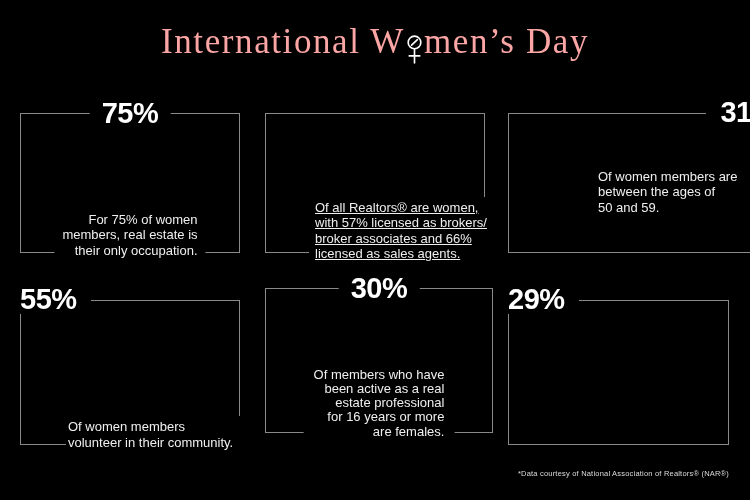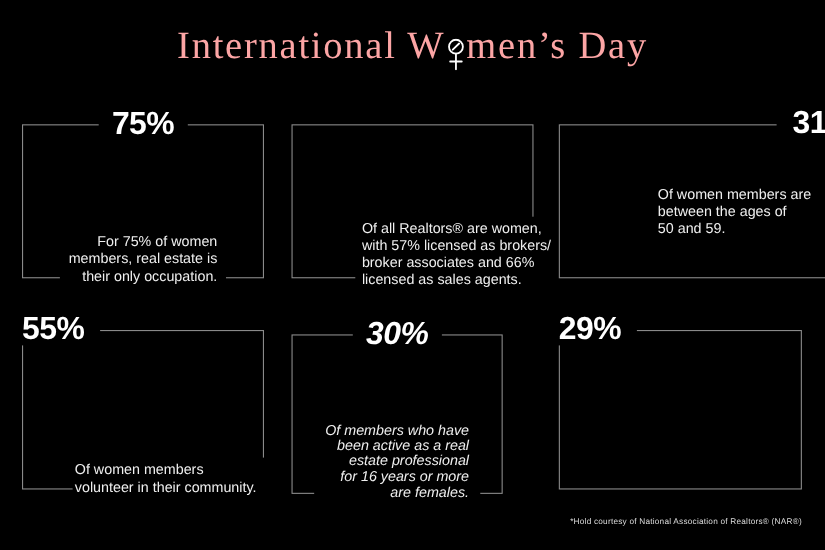--- a/index.html
+++ b/index.html
@@ -35,21 +35,21 @@
     width: 17px;
     height: 29px;
     vertical-align: -11px;
     margin: 0 1px;
   }
   .cell { position: absolute; }
   .c1 { left: 20px;  top: 113px; width: 220px; height: 140px; }
   .c2 { left: 265px; top: 113px; width: 220px; height: 140px; }
   .c3 { left: 508px; top: 113px; width: 221px; height: 140px; padding-left: 48px; }
   .c4 { left: 20px;  top: 300px; width: 220px; height: 145px; }
-  .c5 { left: 265px; top: 304px; width: 192px; height: 145px; font-style: italic; }
+  .c5 { left: 265px; top: 288px; width: 228px; height: 145px; }
   .c6 { left: 508px; top: 300px; width: 221px; height: 145px; }
   .rect {
     position: absolute;
     inset: 0;
     border: 1px solid #8a8a8a;
   }
   .stat-value {
     position: absolute;
     background: #000000;
     color: #ffffff;
@@ -65,21 +65,21 @@
   .stat-text {
     position: absolute;
     margin: 0;
     background: #000000;
     color: #efefef;
     font-size: 13px;
     line-height: 1.18;
     white-space: pre-line;
   }
   .t1 { left: 50%; transform: translateX(-50%); bottom: -8px; text-align: right; padding: 3px 8px; width: max-content; margin-top: 25px; }
-  .t2 { left: 58px; top: 84px; padding: 3px 8px 3px 6px; width: max-content; }
+  .t2 { left: 44px; top: 84px; padding: 3px 8px 3px 6px; width: max-content; text-decoration: underline; }
   .t3 { left: 84px; top: 28px; padding: 2px 6px; width: max-content; margin-top: 26px; }
   .t4 { left: -2px; bottom: -8px; padding: 3px 12px 3px 2px; width: max-content; margin-left: 48px; }
   .t5 { left: 50%; transform: translateX(-50%); bottom: -9px; text-align: right; padding: 3px 10px; width: max-content; line-height: 1.1; }
   .t6 { left: -2px; top: 28px; padding: 4px 10px 4px 2px; width: max-content; }
   .footnote {
     position: absolute;
     right: 21px;
     top: 469px;
     font-size: 7.5px;
     letter-spacing: 0.2px;
@@ -137,15 +137,15 @@
 estate professional
 for 16 years or more
 are females.</p>
   </section>
 
   <section class="cell c6">
     <div class="rect"></div>
     <div class="stat-value v-left">29%</div>
   </section>
 
-  <footer class="footnote">*Hold courtesy of National Association of Realtors® (NAR®)</footer>
+  <footer class="footnote">*Data courtesy of National Association of Realtors® (NAR®)</footer>
 
 </div>
 
 </body></html>

